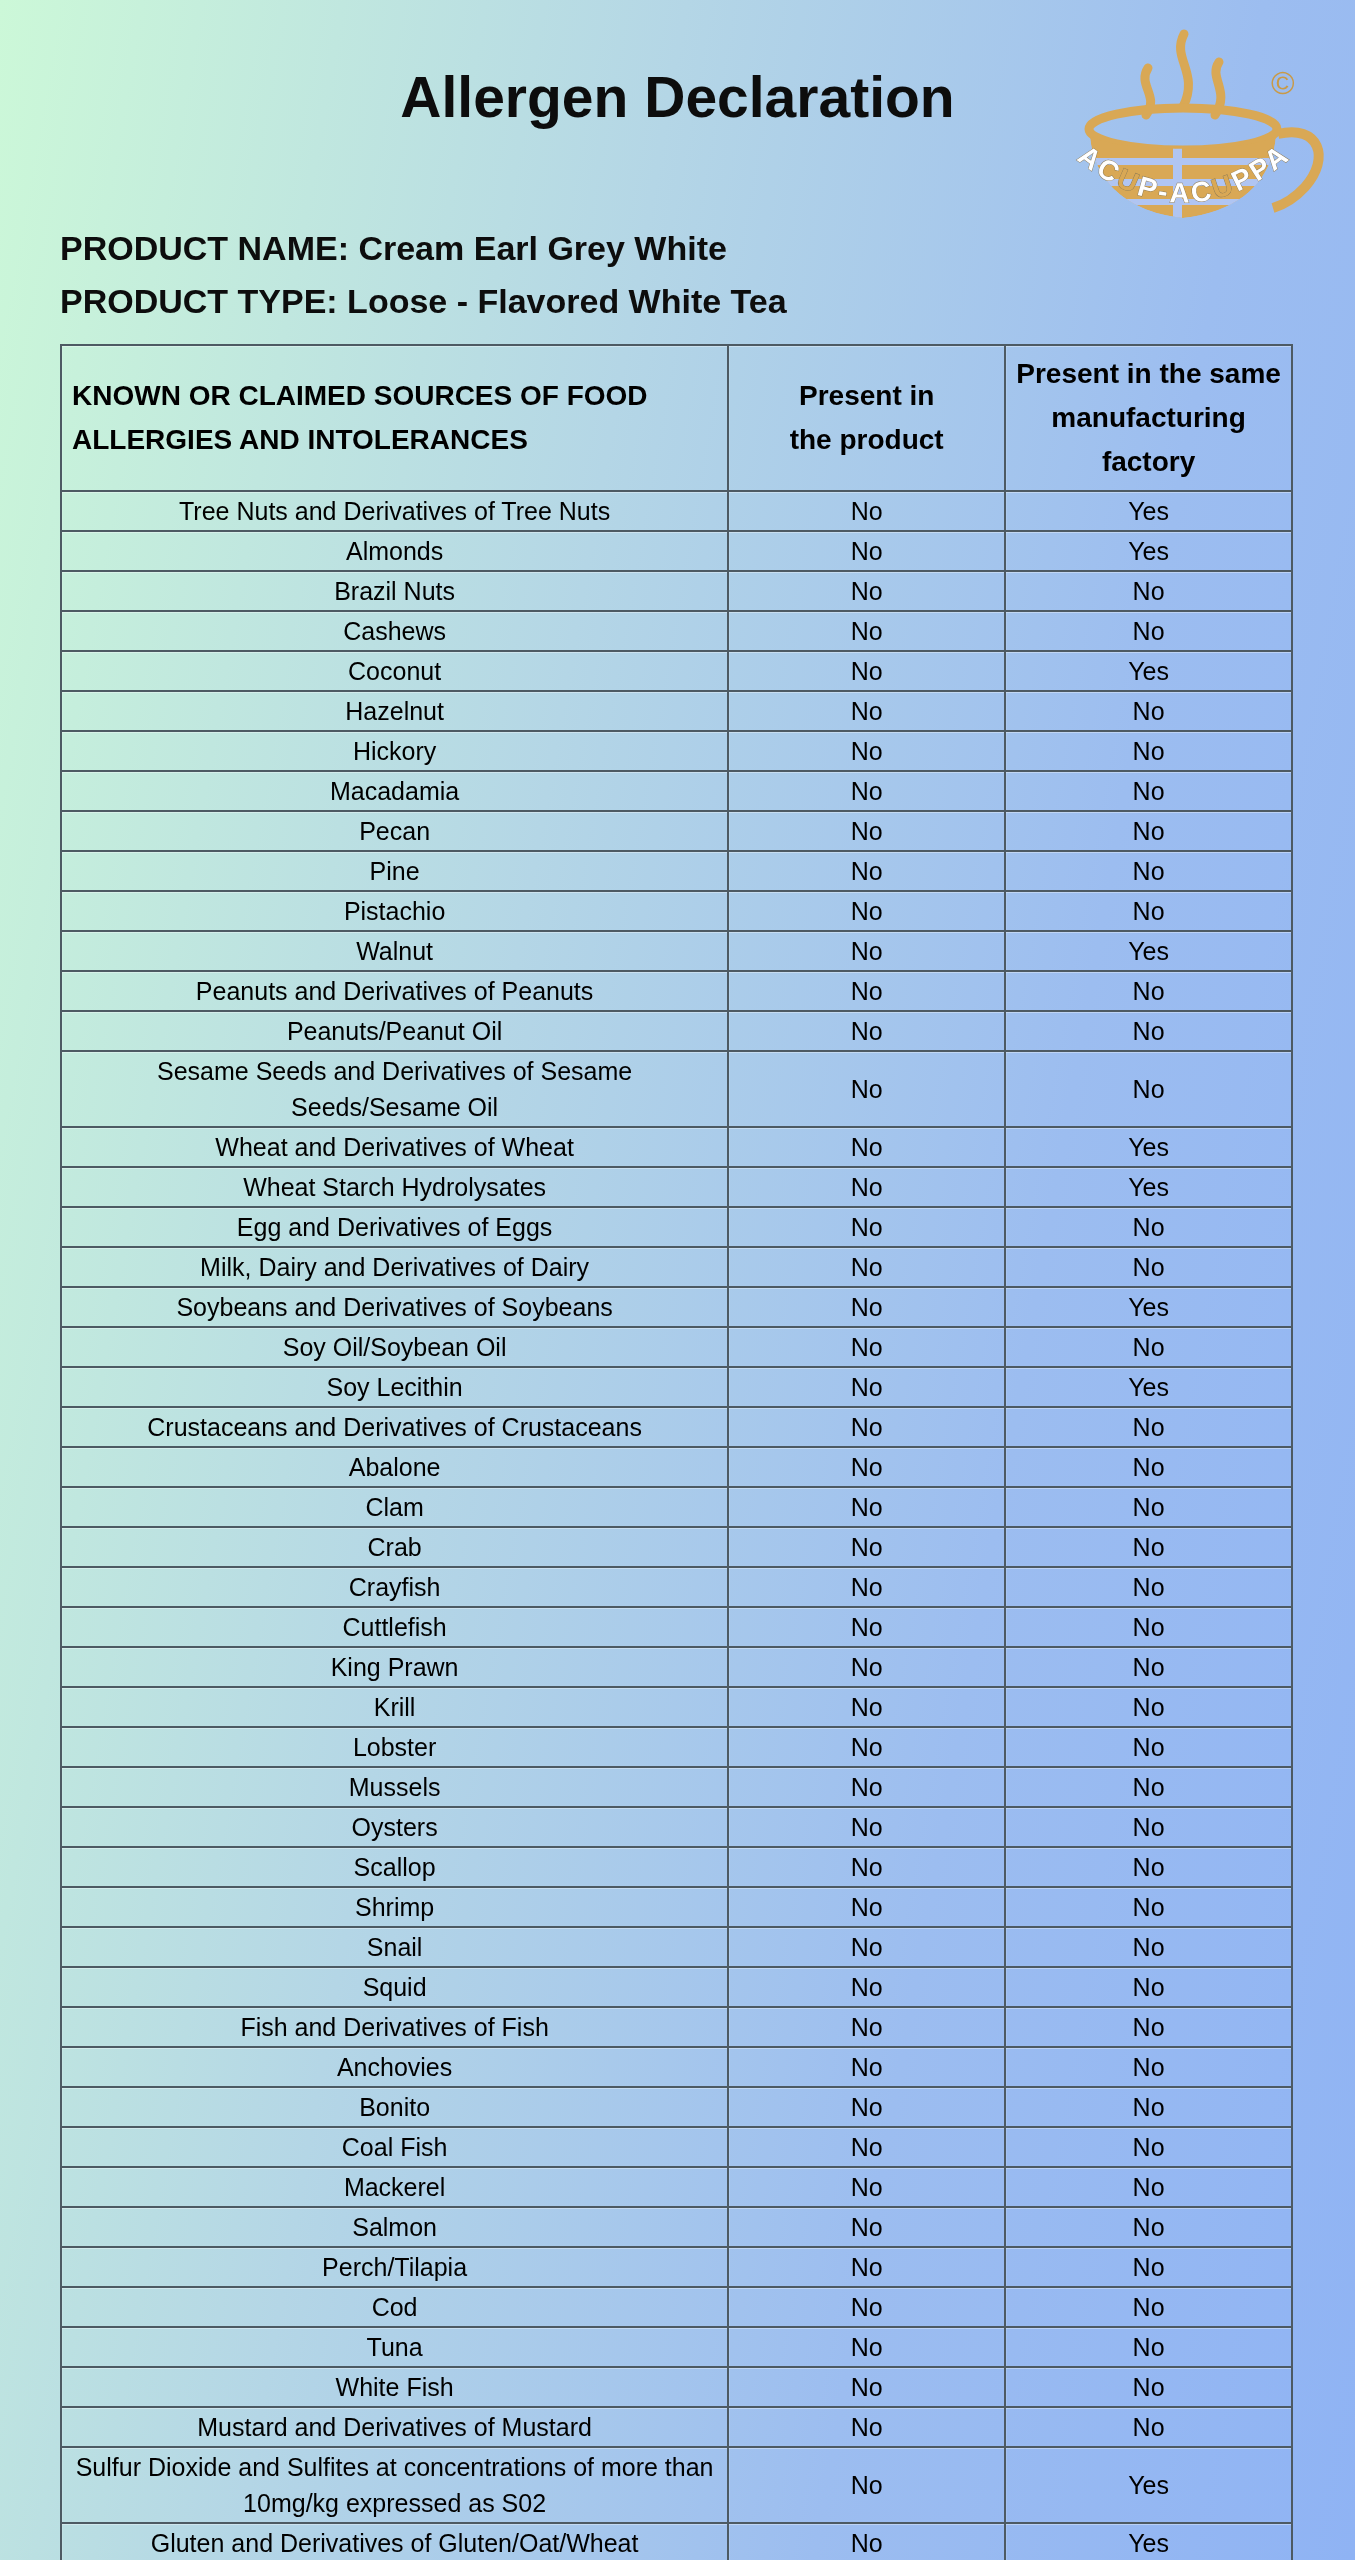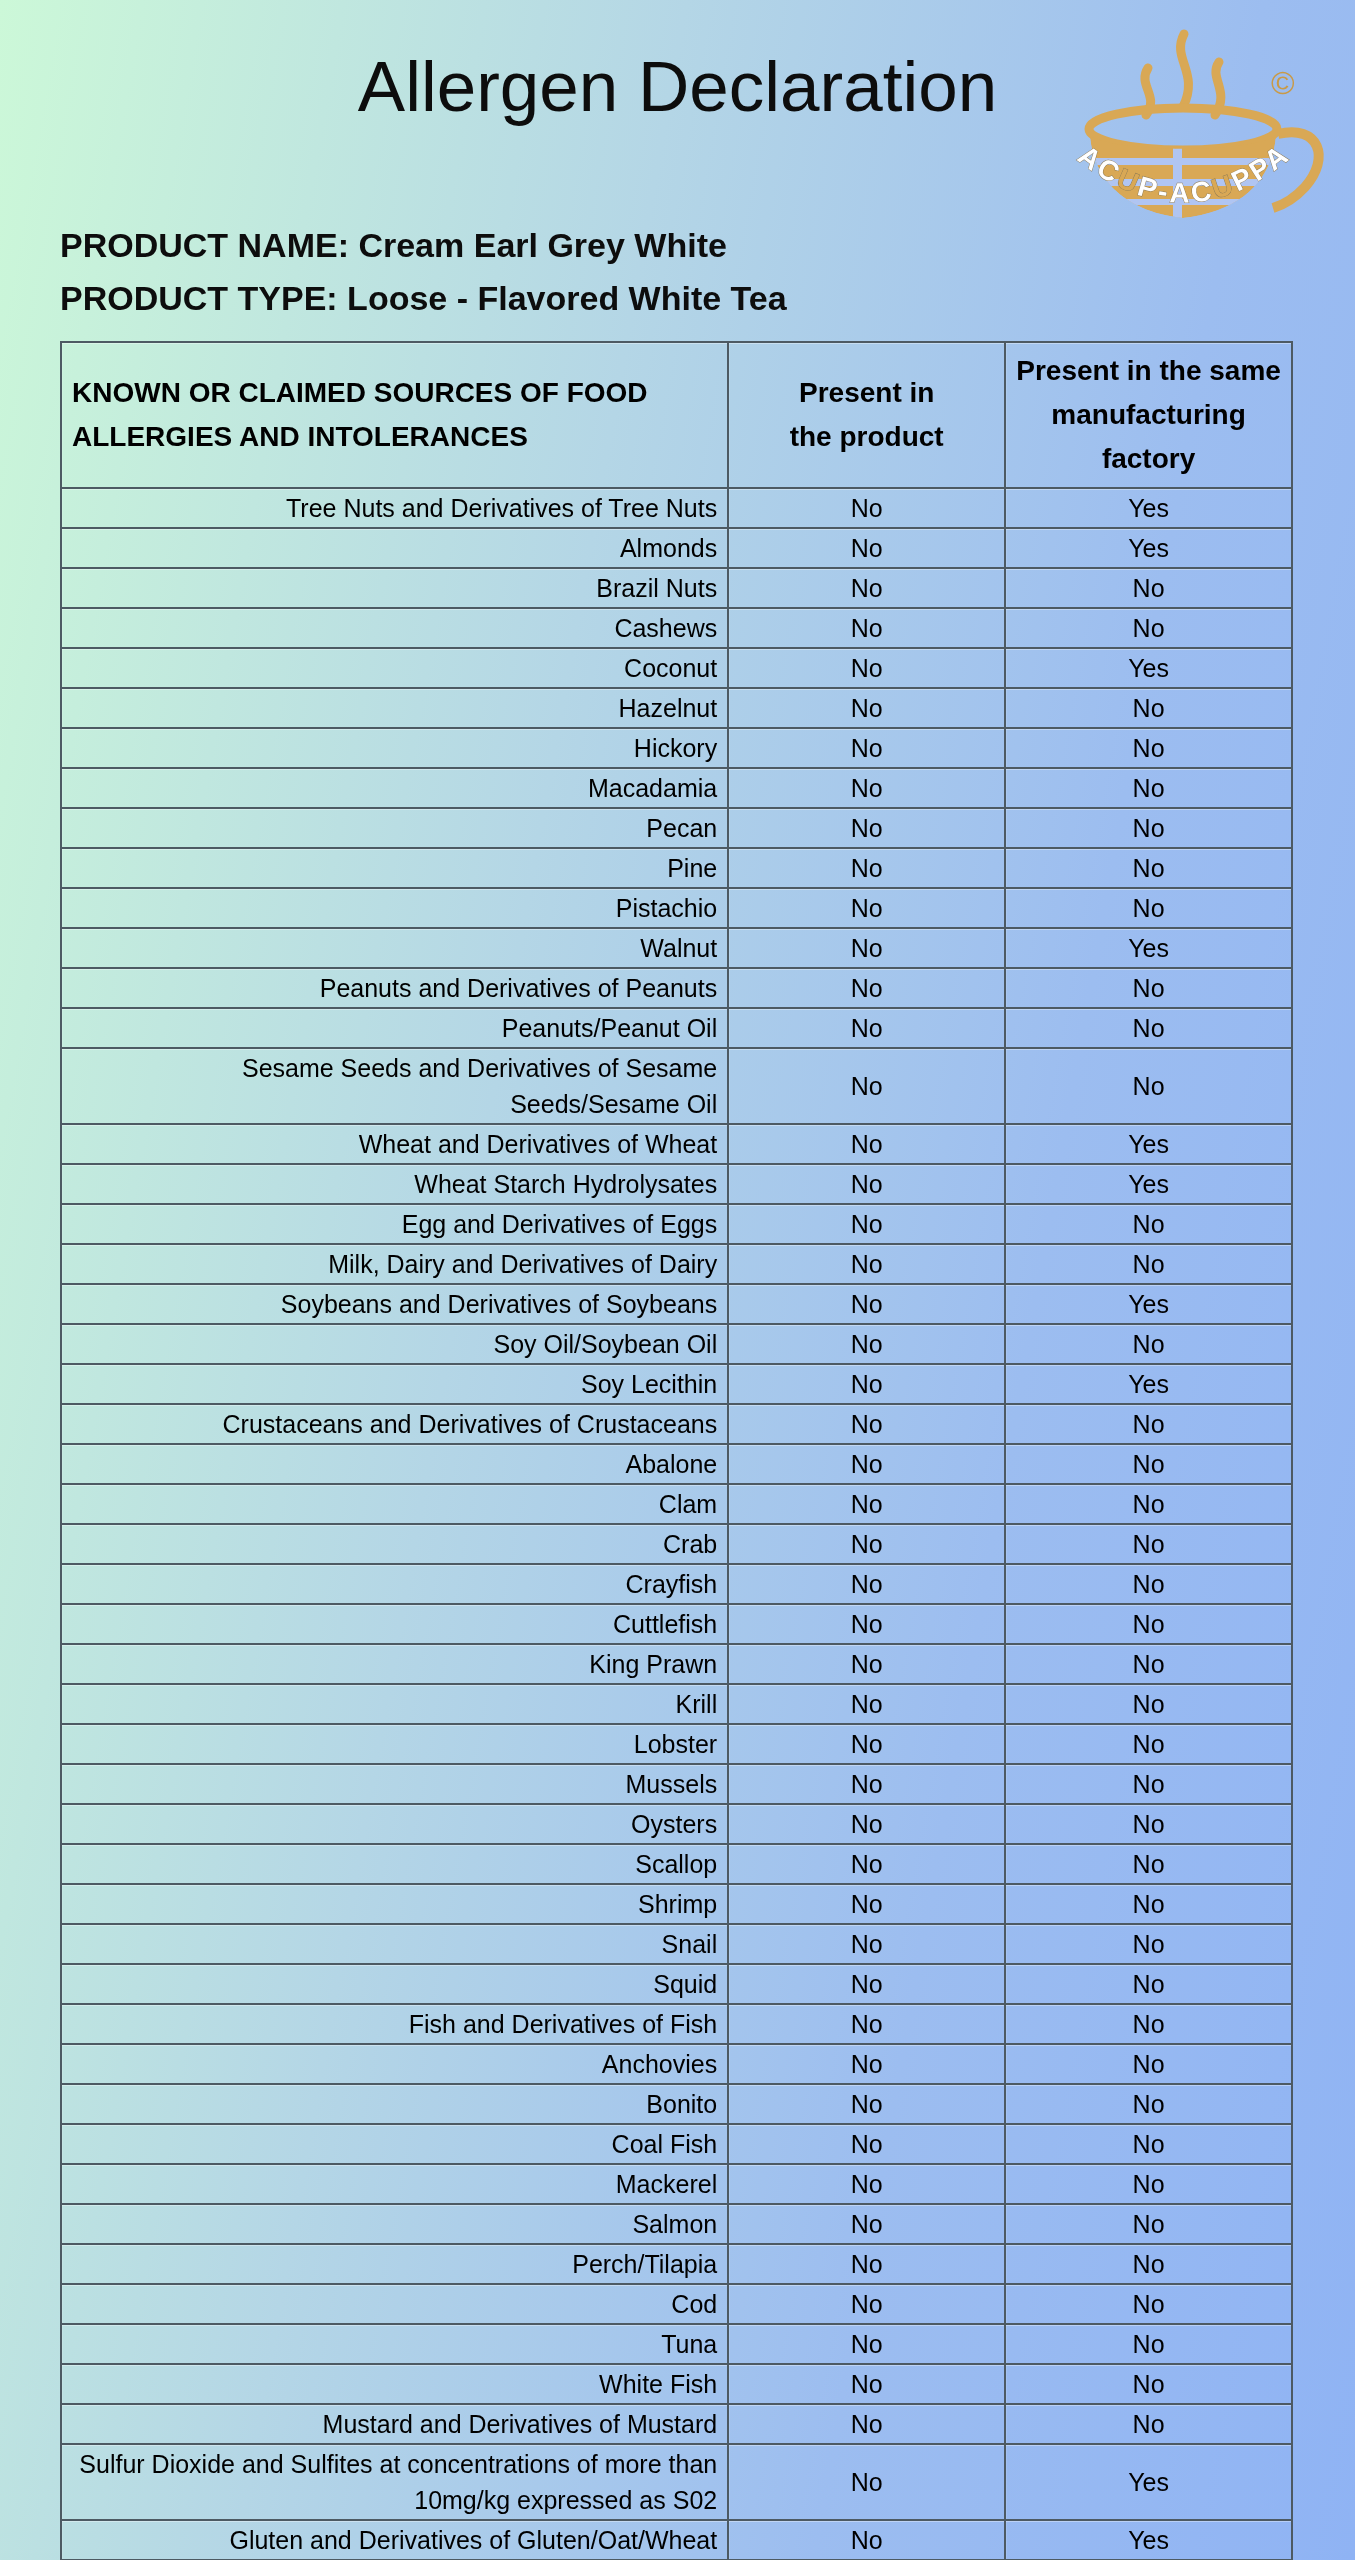--- a/index.html
+++ b/index.html
@@ -4,23 +4,23 @@
 <style>
   html,body{margin:0;padding:0;}
   body{font-family:"Liberation Sans","DejaVu Sans",sans-serif;color:#000;}
   .page{
     position:relative;
     width:1355px;height:2560px;
     background:linear-gradient(100deg,#ccf8d8 0%,#b4d6e6 38%,#9cbdf0 70%,#8fb3f4 100%);
     overflow:hidden;
   }
   .title{
-    margin:0;padding-top:46px;
+    margin:0;padding-top:64px;
     text-align:center;
-    font-size:71px;font-weight:normal;letter-spacing:0px;
+    font-size:57px;font-weight:bold;letter-spacing:0px;
     color:#0d0d0d;
   }
   .logo{position:absolute;top:10px;right:18px;width:302px;height:240px;}
   .product-block{
     margin:92px 0 8px 60px;
     font-size:34px;font-weight:bold;line-height:53px;color:#0d0d0d;
   }
   table.allergen{
     margin:16px 60px 0 60px;
     width:1233px;
@@ -38,21 +38,21 @@
     padding:6px 10px;
   }
   th.col-name{text-align:left;margin-top:13px;}
   th.col-val{text-align:center;}
   th.prewrap{white-space:pre-line;}
   td{
     font-size:25px;line-height:36px;
     height:34px;
     padding:1px 10px;
   }
-  td.col-name{text-align:right;}
+  td.col-name{text-align:center;}
   td.col-val{text-align:center;}
 </style>
 </head>
 <body>
 
 <div class="page">
 
   <h1 class="title">Allergen Declaration</h1>
 
   <svg class="logo" viewBox="0 0 302 240" xmlns="http://www.w3.org/2000/svg">

